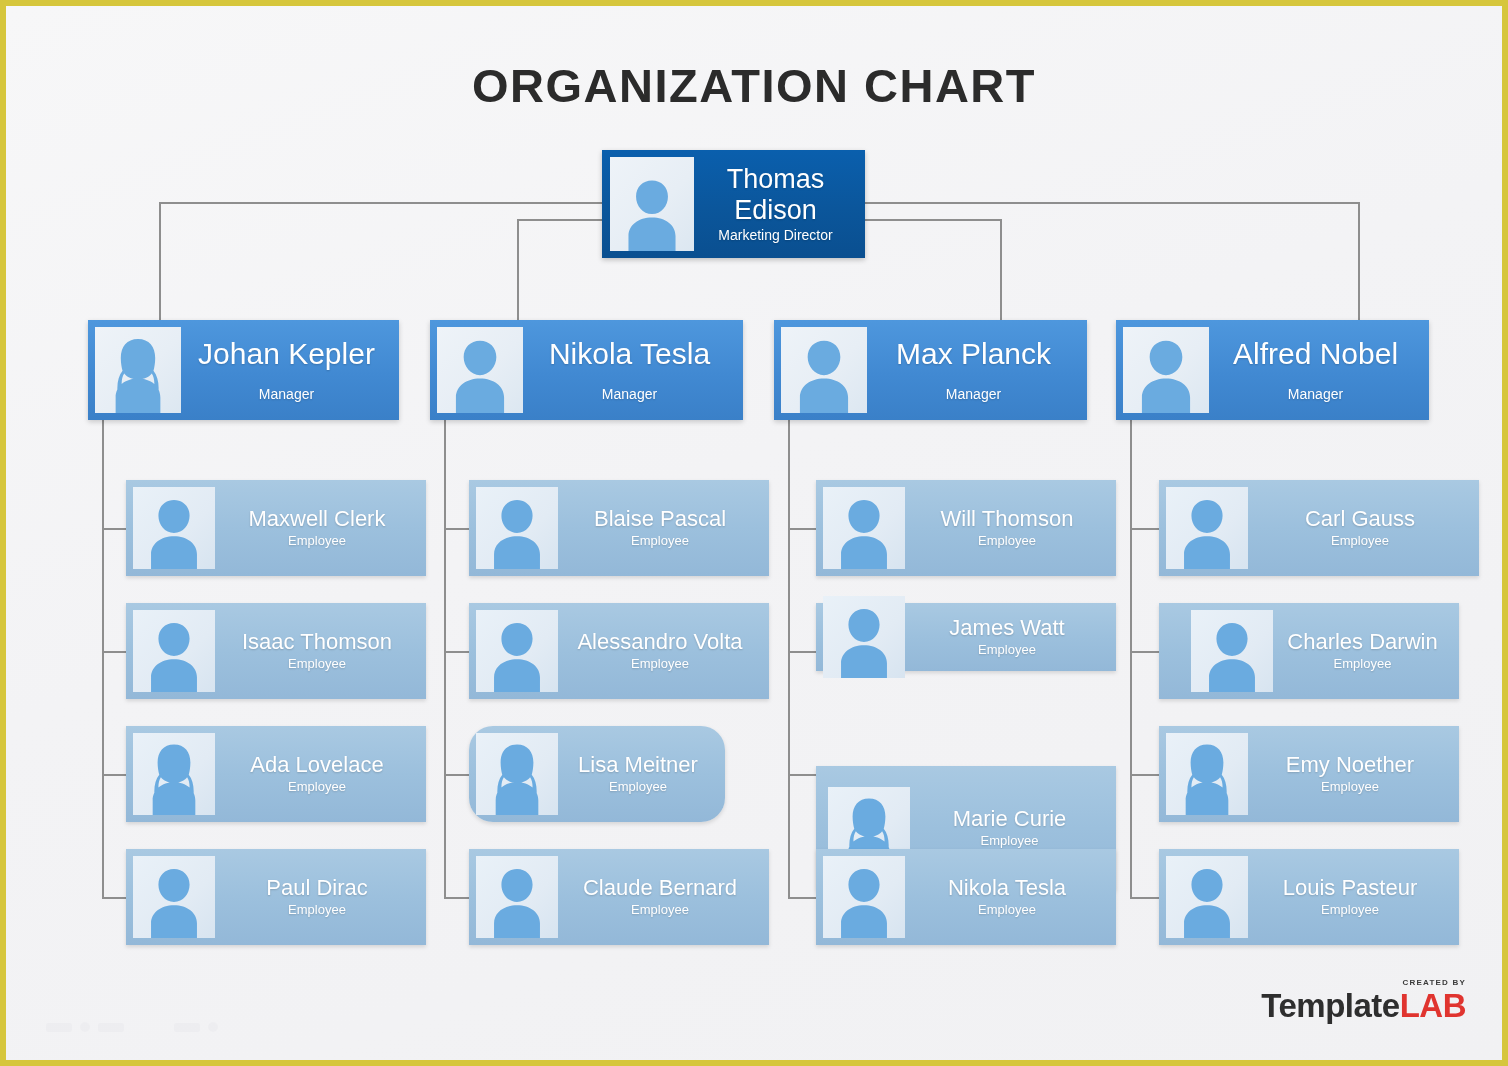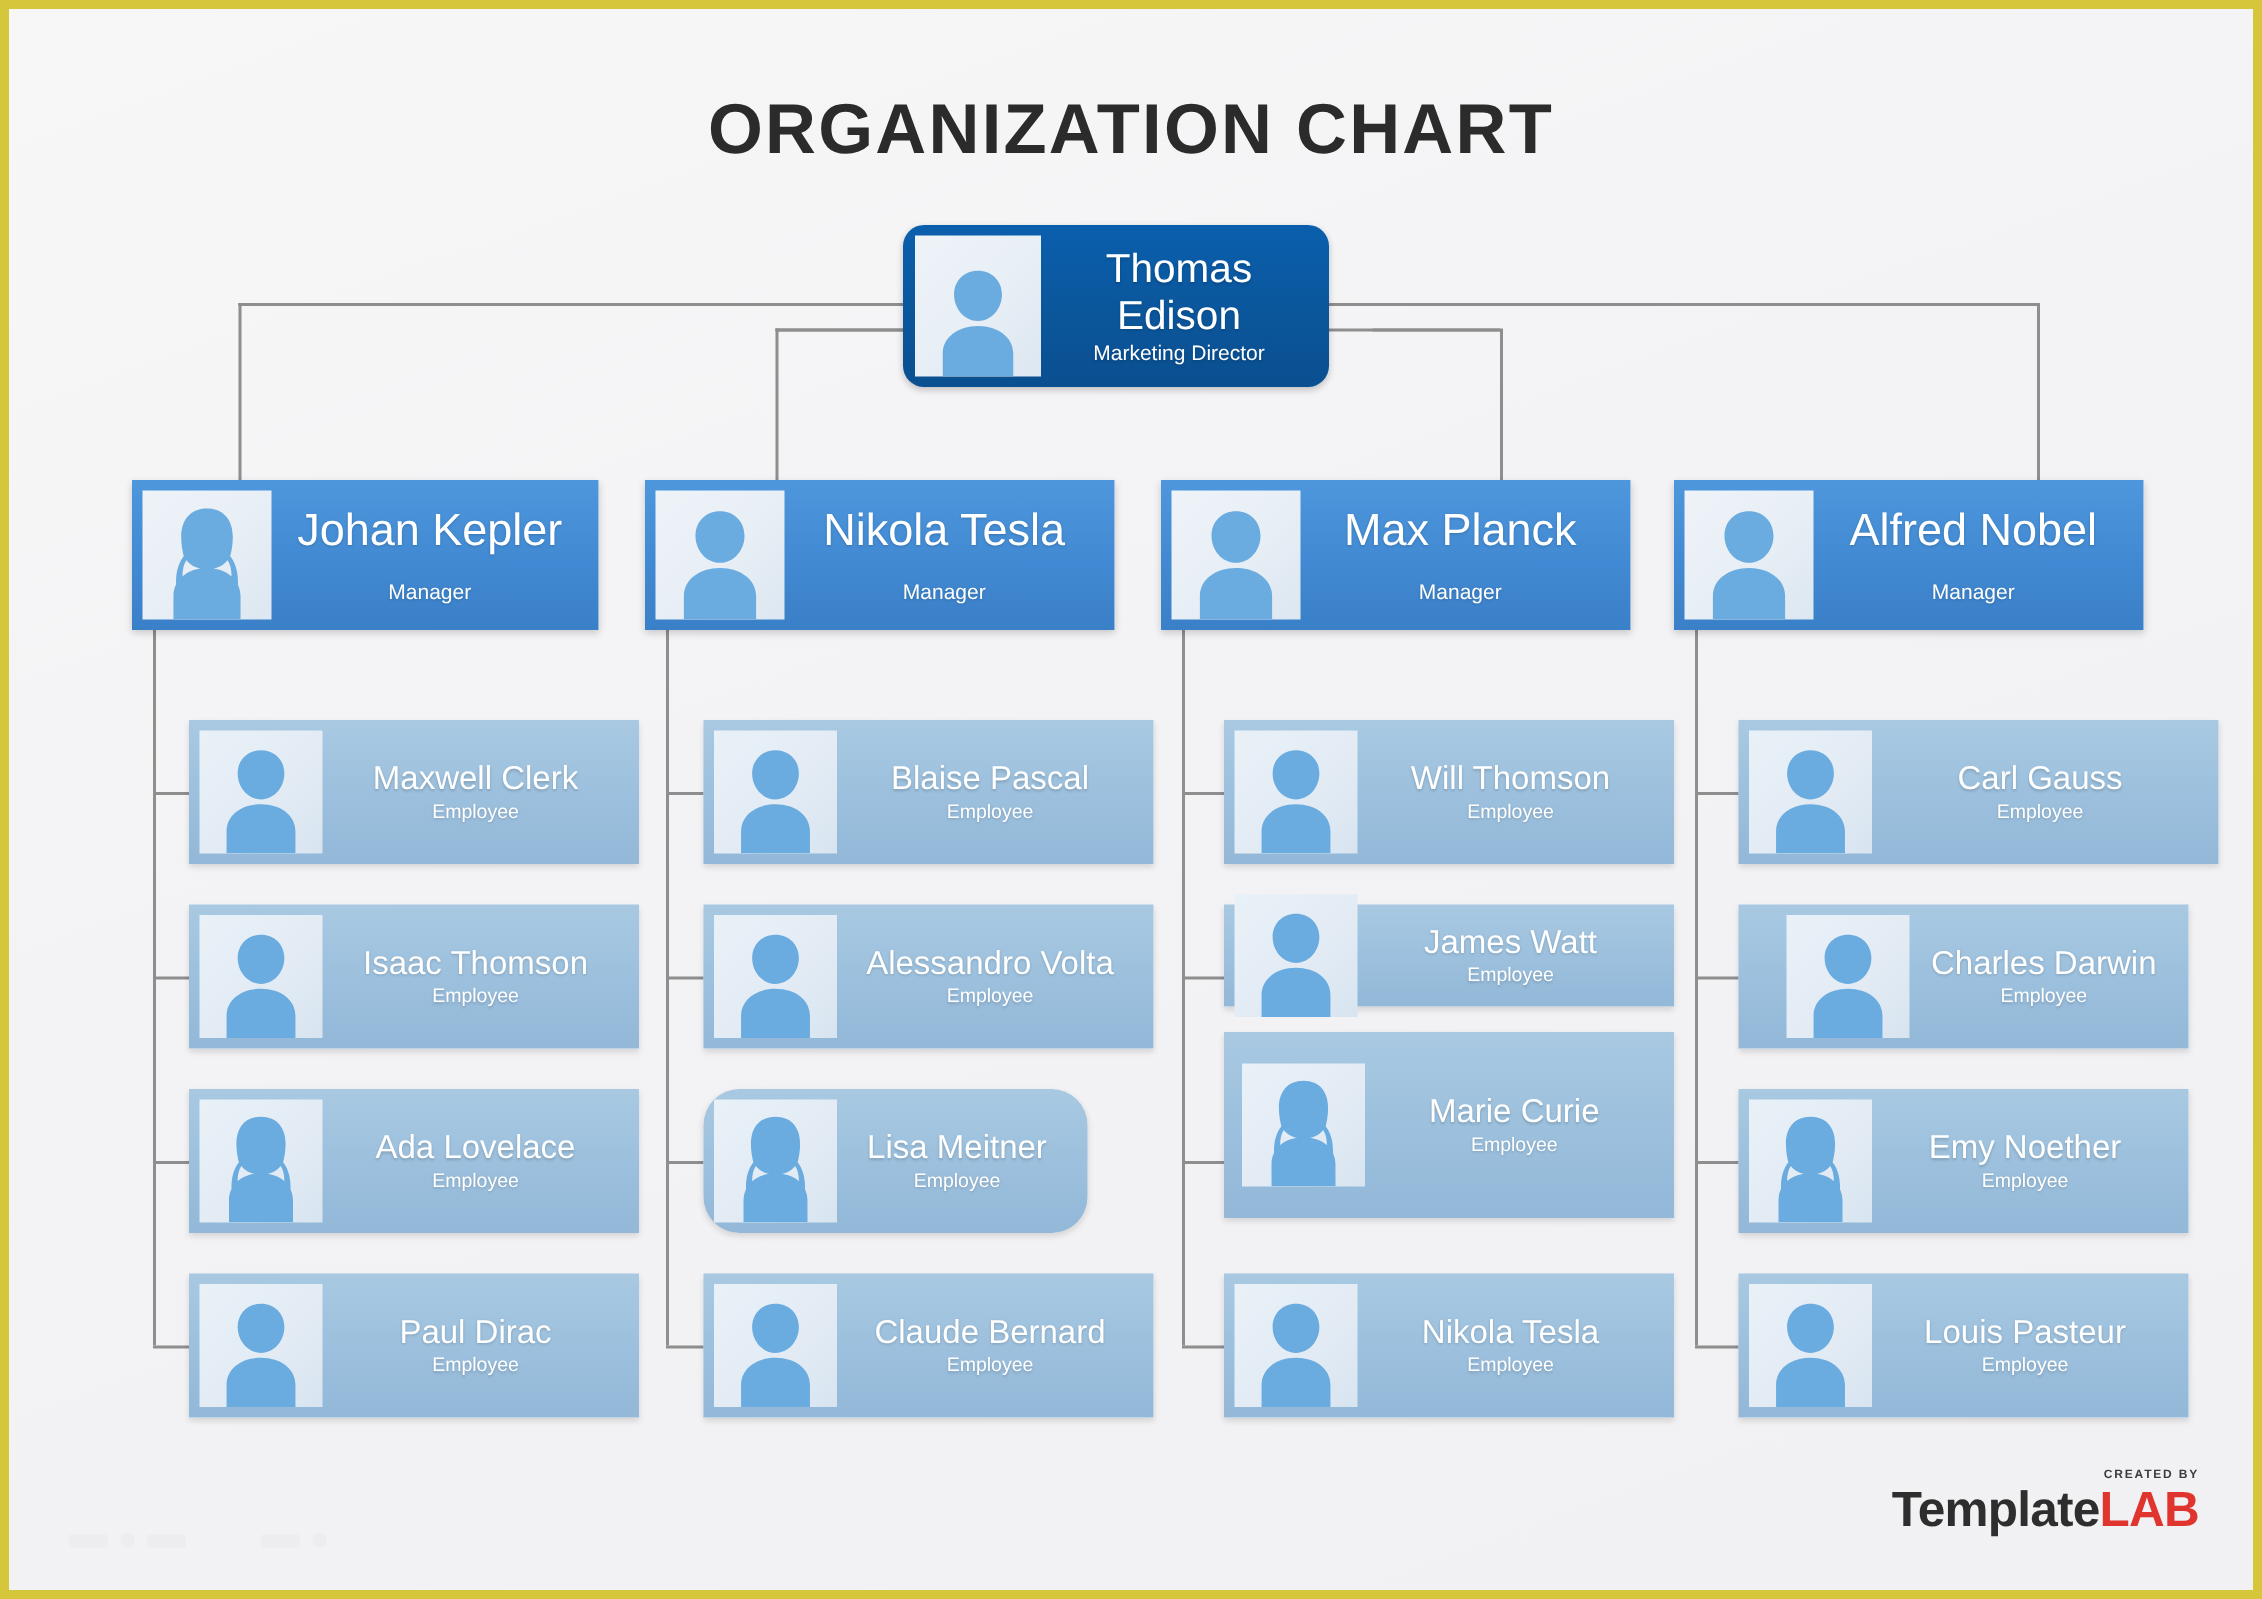--- a/index.html
+++ b/index.html
@@ -202,21 +202,21 @@
         <div class="line-h" style="left: 782px; top: 768px; width: 28px;"></div>
         <div class="line-h" style="left: 782px; top: 891px; width: 28px;"></div>
         <div class="line-v" style="left: 1124px; top: 414px; height: 477px;"></div>
         <div class="line-h" style="left: 1124px; top: 522px; width: 29px;"></div>
         <div class="line-h" style="left: 1124px; top: 645px; width: 29px;"></div>
         <div class="line-h" style="left: 1124px; top: 768px; width: 29px;"></div>
         <div class="line-h" style="left: 1124px; top: 891px; width: 29px;"></div>
       </div>
 
     <div id="nodes">
-        <div class="node root" style="left: 596px; top: 144px; width: 284px; height: 108px; border-radius: 14px;">
+        <div class="node root" style="left: 596px; top: 144px; width: 263px; height: 108px;">
           <div class="avatar">
             <svg viewBox="0 0 100 100" preserveAspectRatio="xMidYMax meet">
               <path d="M50 16c-11 0-19 8-19 19s8 21 19 21 19-10 19-21-8-19-19-19z M50 60c-16 0-28 9-28 22v18h56V82c0-13-12-22-28-22z" class="sil"></path>
             </svg>
           </div>
           <div class="node-text">
             <span class="node-name">Thomas Edison</span>
             <span class="node-role">Marketing Director</span>
           </div>
         </div>
@@ -356,21 +356,21 @@
           <div class="avatar">
             <svg viewBox="0 0 100 100" preserveAspectRatio="xMidYMax meet">
               <path d="M50 16c-11 0-19 8-19 19s8 21 19 21 19-10 19-21-8-19-19-19z M50 60c-16 0-28 9-28 22v18h56V82c0-13-12-22-28-22z" class="sil"></path>
             </svg>
           </div>
           <div class="node-text">
             <span class="node-name">James Watt</span>
             <span class="node-role">Employee</span>
           </div>
         </div>
-        <div class="node employee" style="left: 810px; top: 682px; width: 300px; height: 124px; padding-left: 12px;">
+        <div class="node employee" style="left: 810px; top: 760px; width: 300px; height: 124px; padding-left: 12px;">
           <div class="avatar">
             <svg viewBox="0 0 100 100" preserveAspectRatio="xMidYMax meet">
               <path d="M50 14c-13 0-20 9-20 22 0 6 1 11 2 15-4 5-6 12-6 20v4h5v-9c0-5 1-9 3-12 3 4 9 7 16 7s13-3 16-7c2 3 3 7 3 12v9h5v-4c0-8-2-15-6-20 1-4 2-9 2-15 0-13-7-22-20-22z M50 60c-15 0-26 9-26 22v18h52V82c0-13-11-22-26-22z" class="sil"></path>
             </svg>
           </div>
           <div class="node-text">
             <span class="node-name">Marie Curie</span>
             <span class="node-role">Employee</span>
           </div>
         </div>

